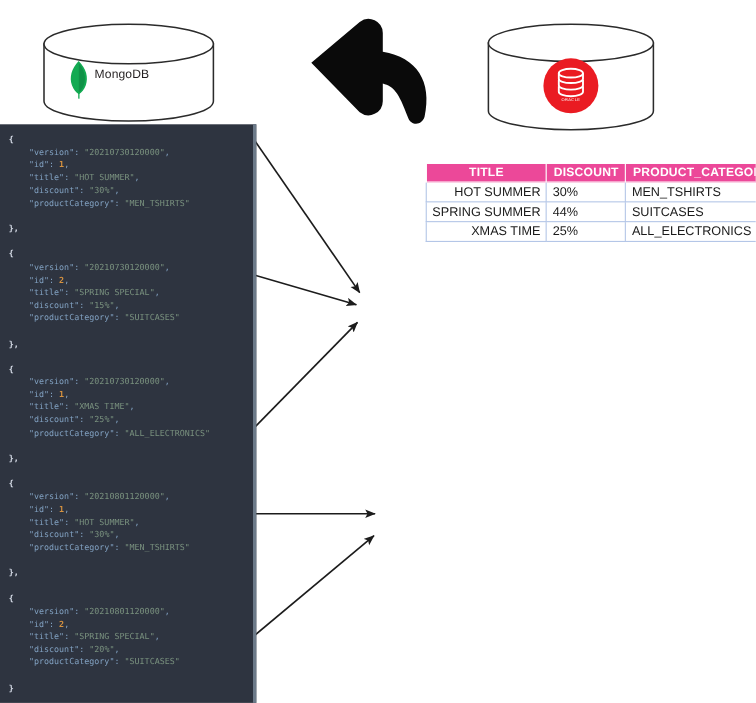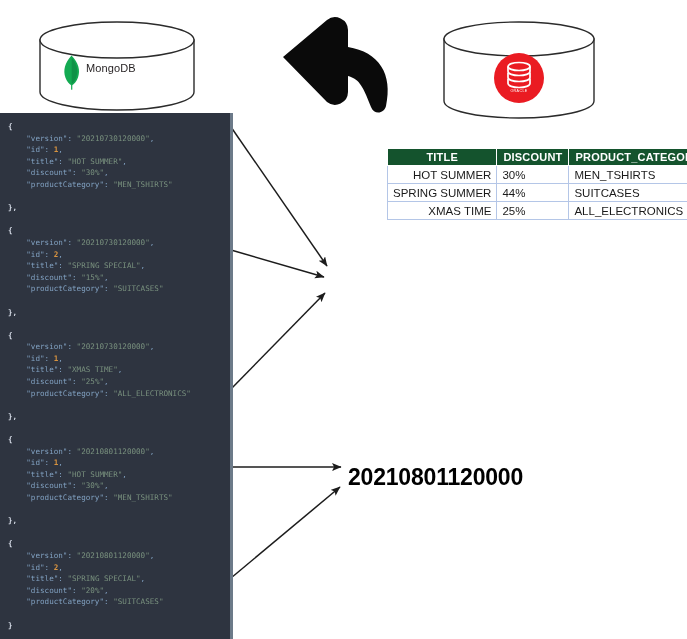--- a/index.html
+++ b/index.html
@@ -95,21 +95,21 @@
     position: absolute;
     left: 387px;
     top: 148px;
     border-collapse: collapse;
     font-family: "Liberation Sans", sans-serif;
     font-size: 11.5px;
     color: #1a1a1a;
     background: #ffffff;
   }
   #result-table th {
-    background: #14532d;
+    background: #ec4899;
     color: #ffffff;
     font-weight: bold;
     font-size: 11px;
     text-align: center;
     padding: 2px 6px;
     border: 1px solid #ffffff;
     letter-spacing: 0.2px;
     white-space: nowrap;
   }
   #result-table td {
@@ -244,15 +244,14 @@
           <td class="c-category">SUITCASES</td>
         </tr>
         <tr>
           <td class="c-title">XMAS TIME</td>
           <td class="c-discount">25%</td>
           <td class="c-category">ALL_ELECTRONICS</td>
         </tr>
       </tbody>
   </table>
 
-  <div id="version-label-2" class="version-label">20210801120000</div>
 
 </div>
 
 </body></html>

